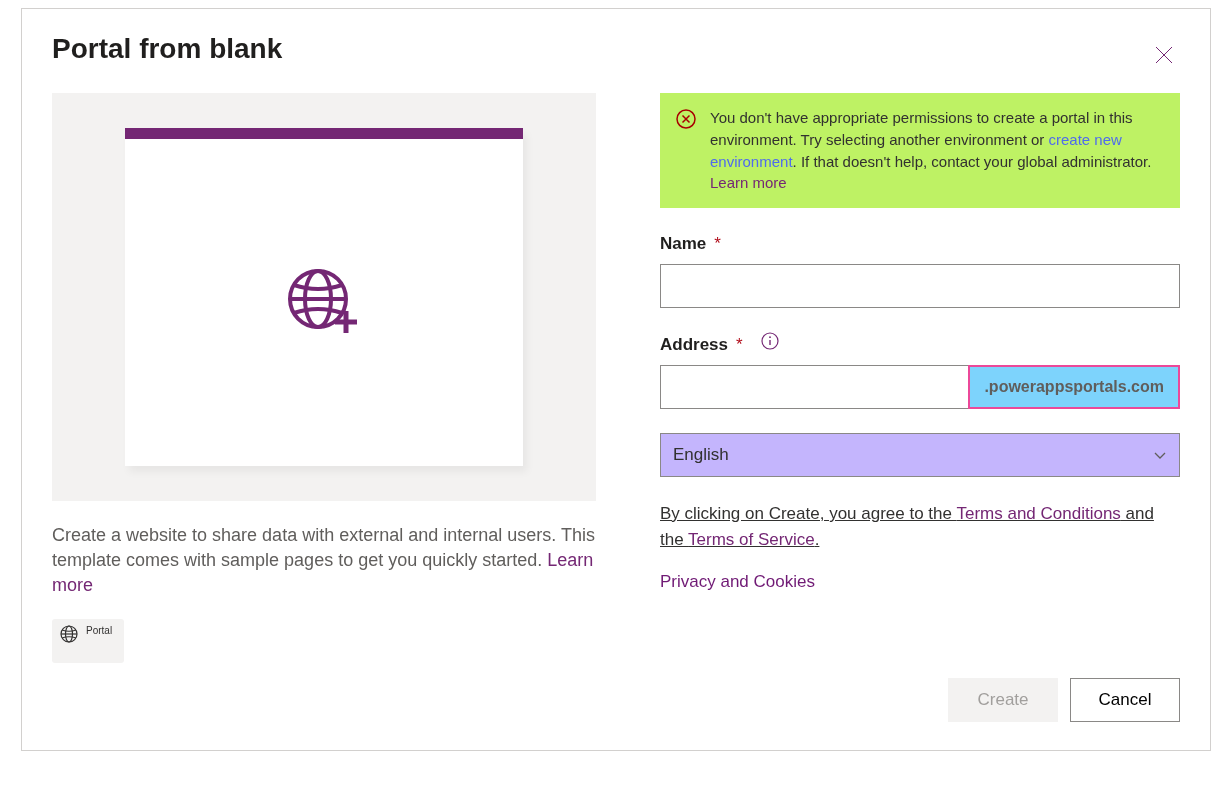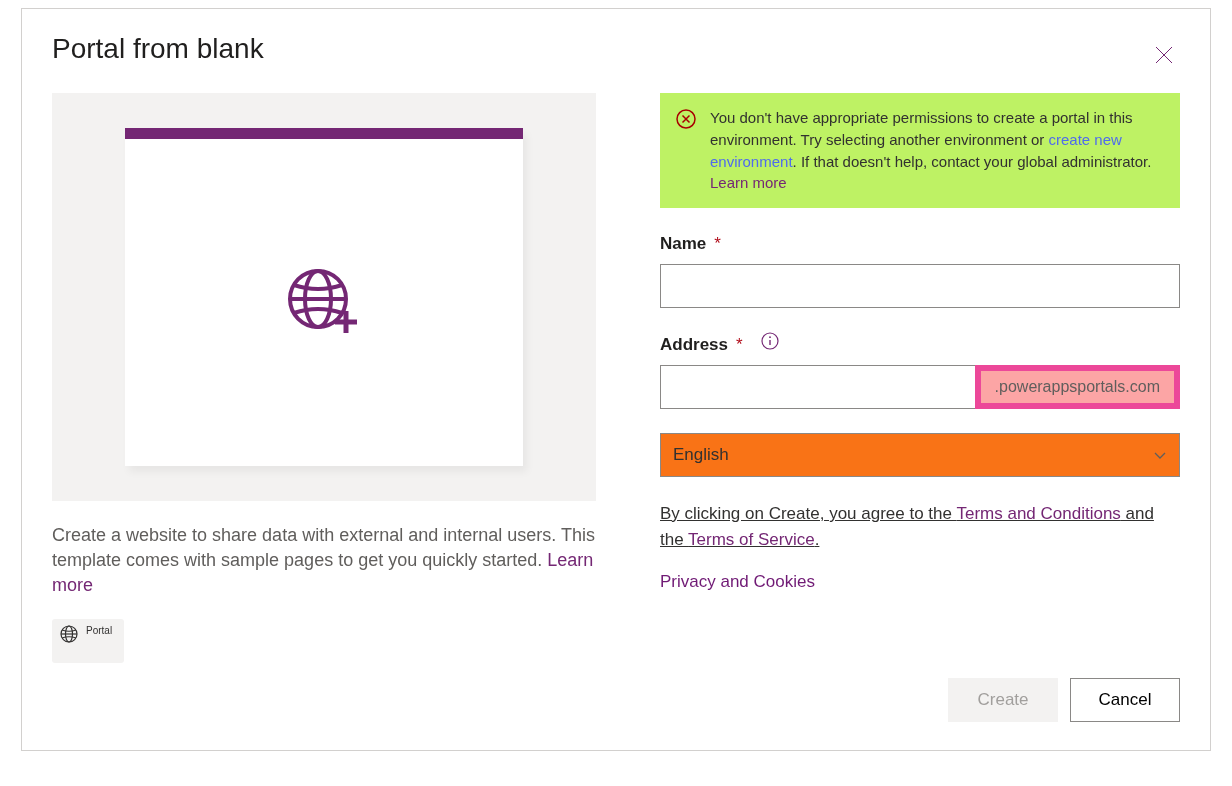--- a/index.html
+++ b/index.html
@@ -12,21 +12,21 @@
   }
   .dialog {
     width: 1190px;
     margin: 8px auto;
     border: 1px solid #d2d0ce;
     padding: 24px 30px 28px 30px;
     position: relative;
   }
   .dialog-title {
     font-size: 28px;
-    font-weight: 400;
+    font-weight: 700;
     color: #201f1e;
     margin: 0 0 28px 0;
   }
   .close-btn {
     position: absolute;
     top: 30px;
     right: 30px;
     width: 32px;
     height: 32px;
     display: flex;
@@ -128,42 +128,43 @@
     border: 1px solid #8a8886;
     font-size: 16px;
     padding: 0 12px;
     font-family: inherit;
     outline: none;
     background: #fff;
   }
   .addr-group { display: flex; }
   .addr-group .text-input { border-right: none; flex: 1; }
   .addr-suffix {
-    background: #fca5a5;
-    border: 6px solid #ec4899;
+    background: #7dd3fc;
+    border: 2px solid #ec4899;
     height: 44px;
     display: flex;
     align-items: center;
     padding: 0 14px;
     font-size: 16px;
     color: #605e5c;
     white-space: nowrap;
+    font-weight: bold;
   }
   .select-wrap { position: relative; }
   .select-display {
     width: 100%;
     height: 44px;
     border: 1px solid #8a8886;
     padding: 0 12px;
     display: flex;
     align-items: center;
     justify-content: space-between;
     font-size: 17px;
     cursor: pointer;
-    background: #f97316;
+    background: #c4b5fd;
   }
   .agree {
     font-size: 17px;
     line-height: 1.5;
     color: #323130;
     margin-top: 24px;
     text-decoration: underline;
   }
   .privacy-link {
     color: #701a75;

